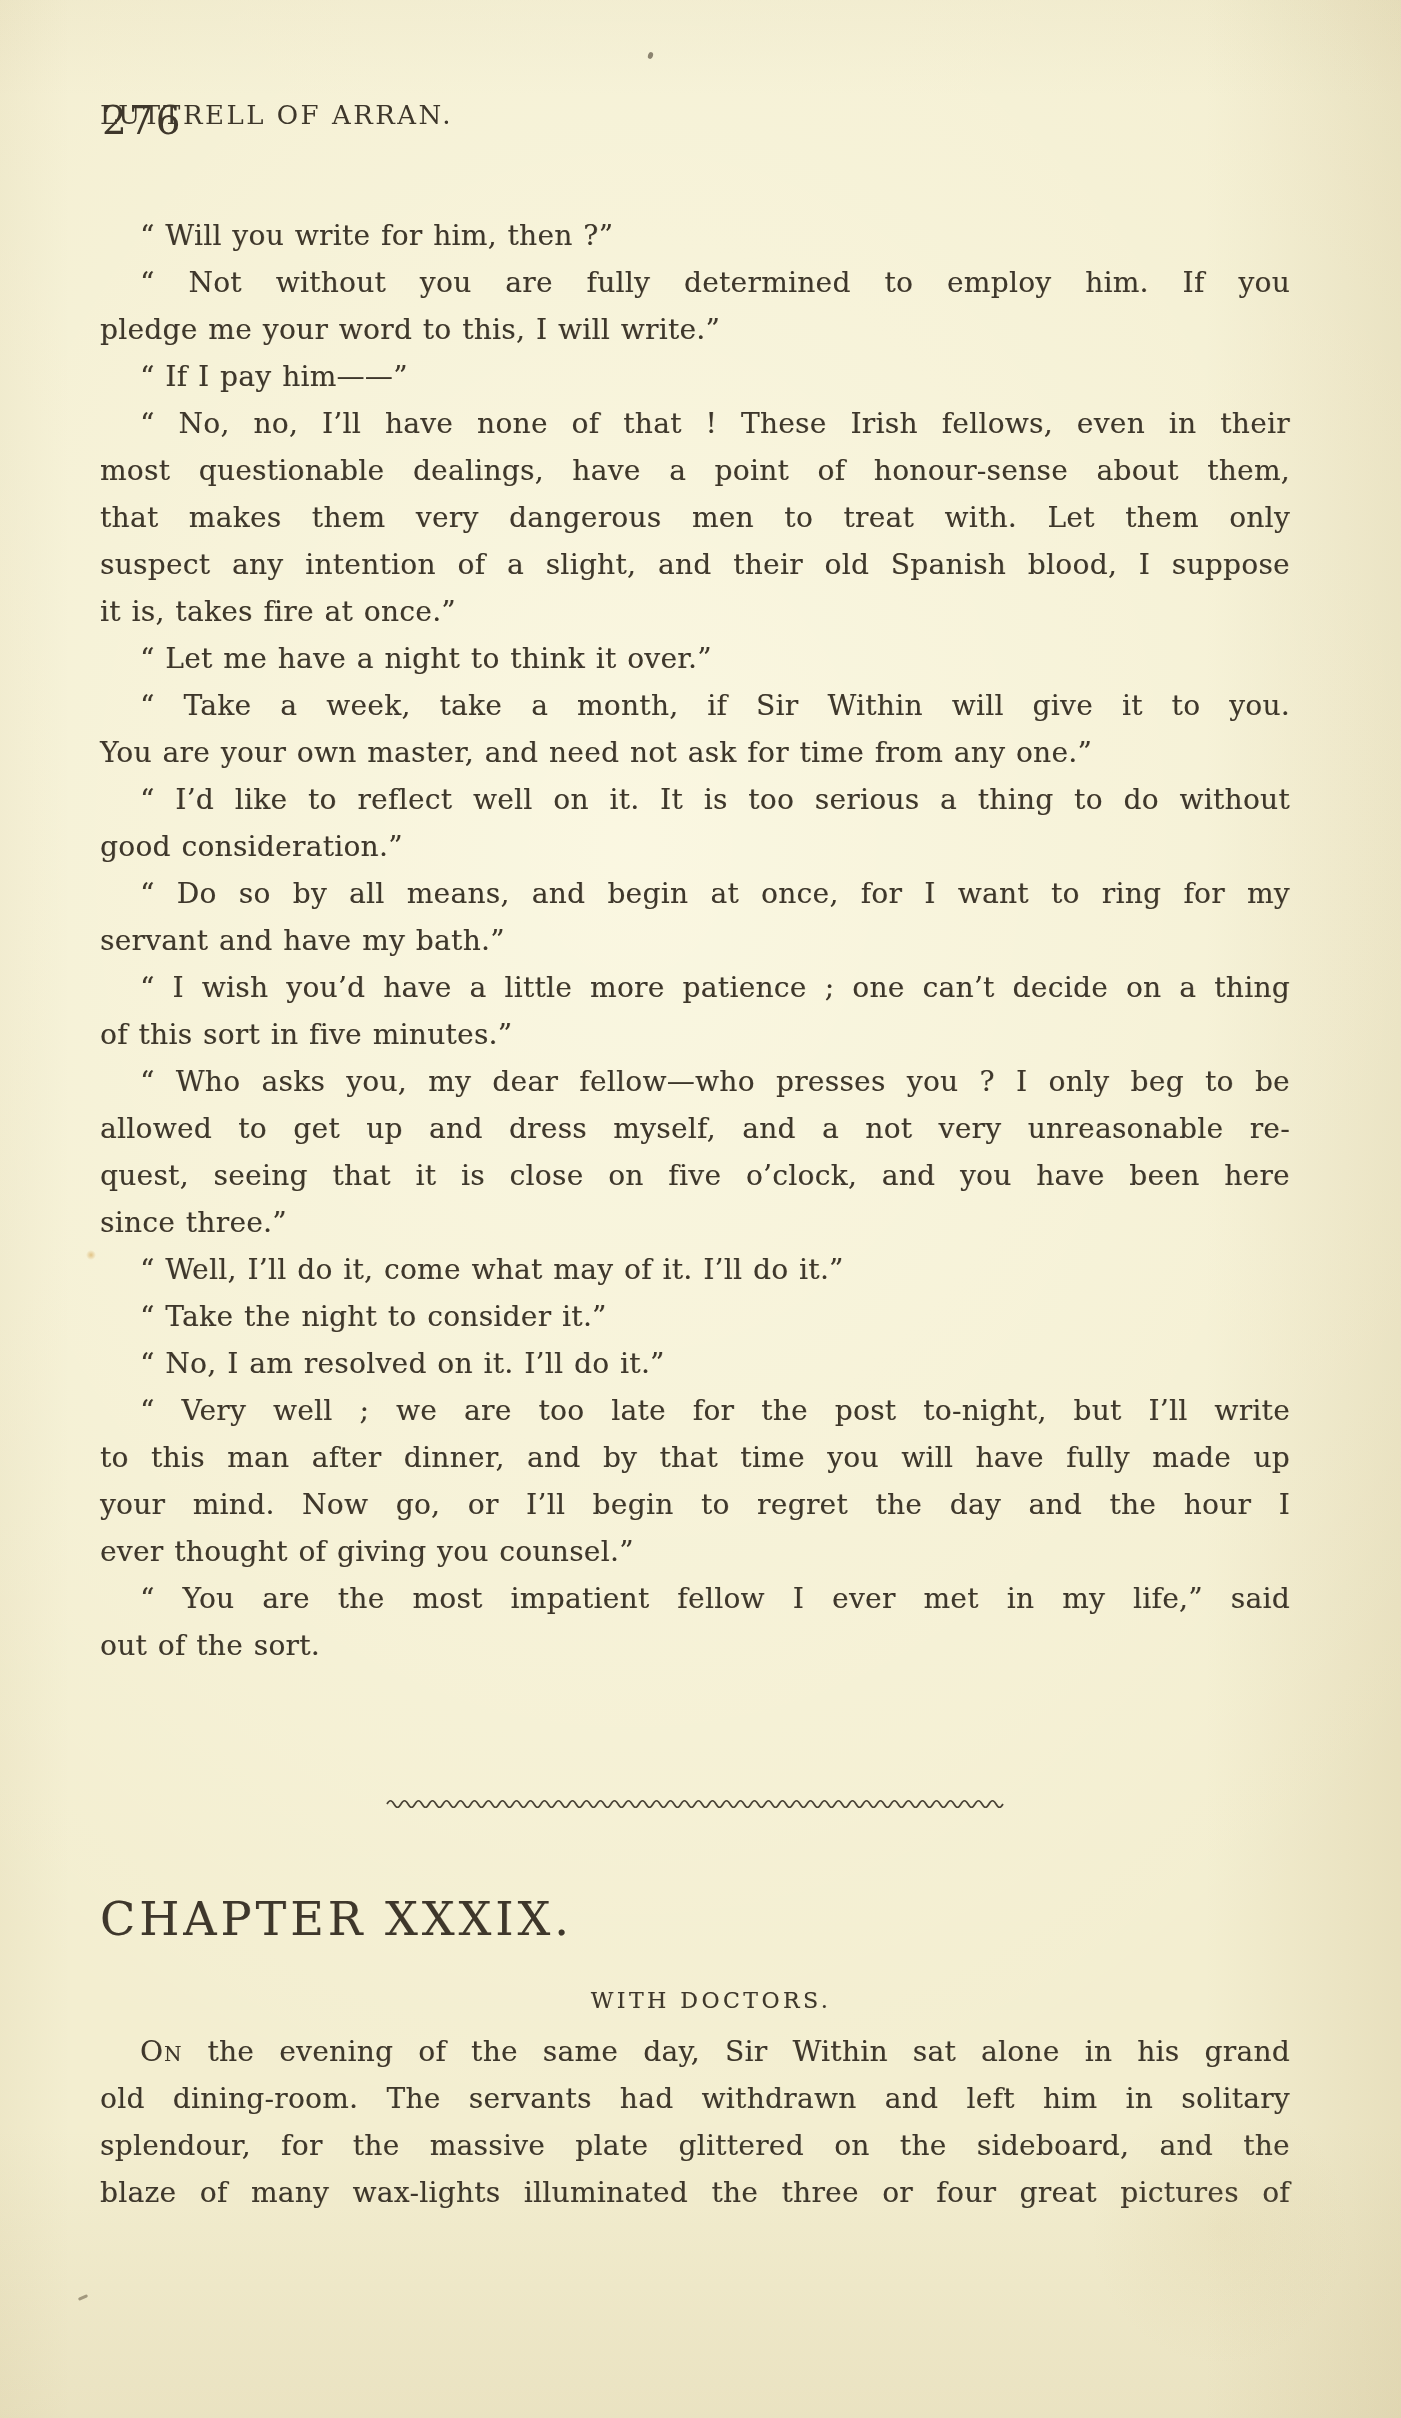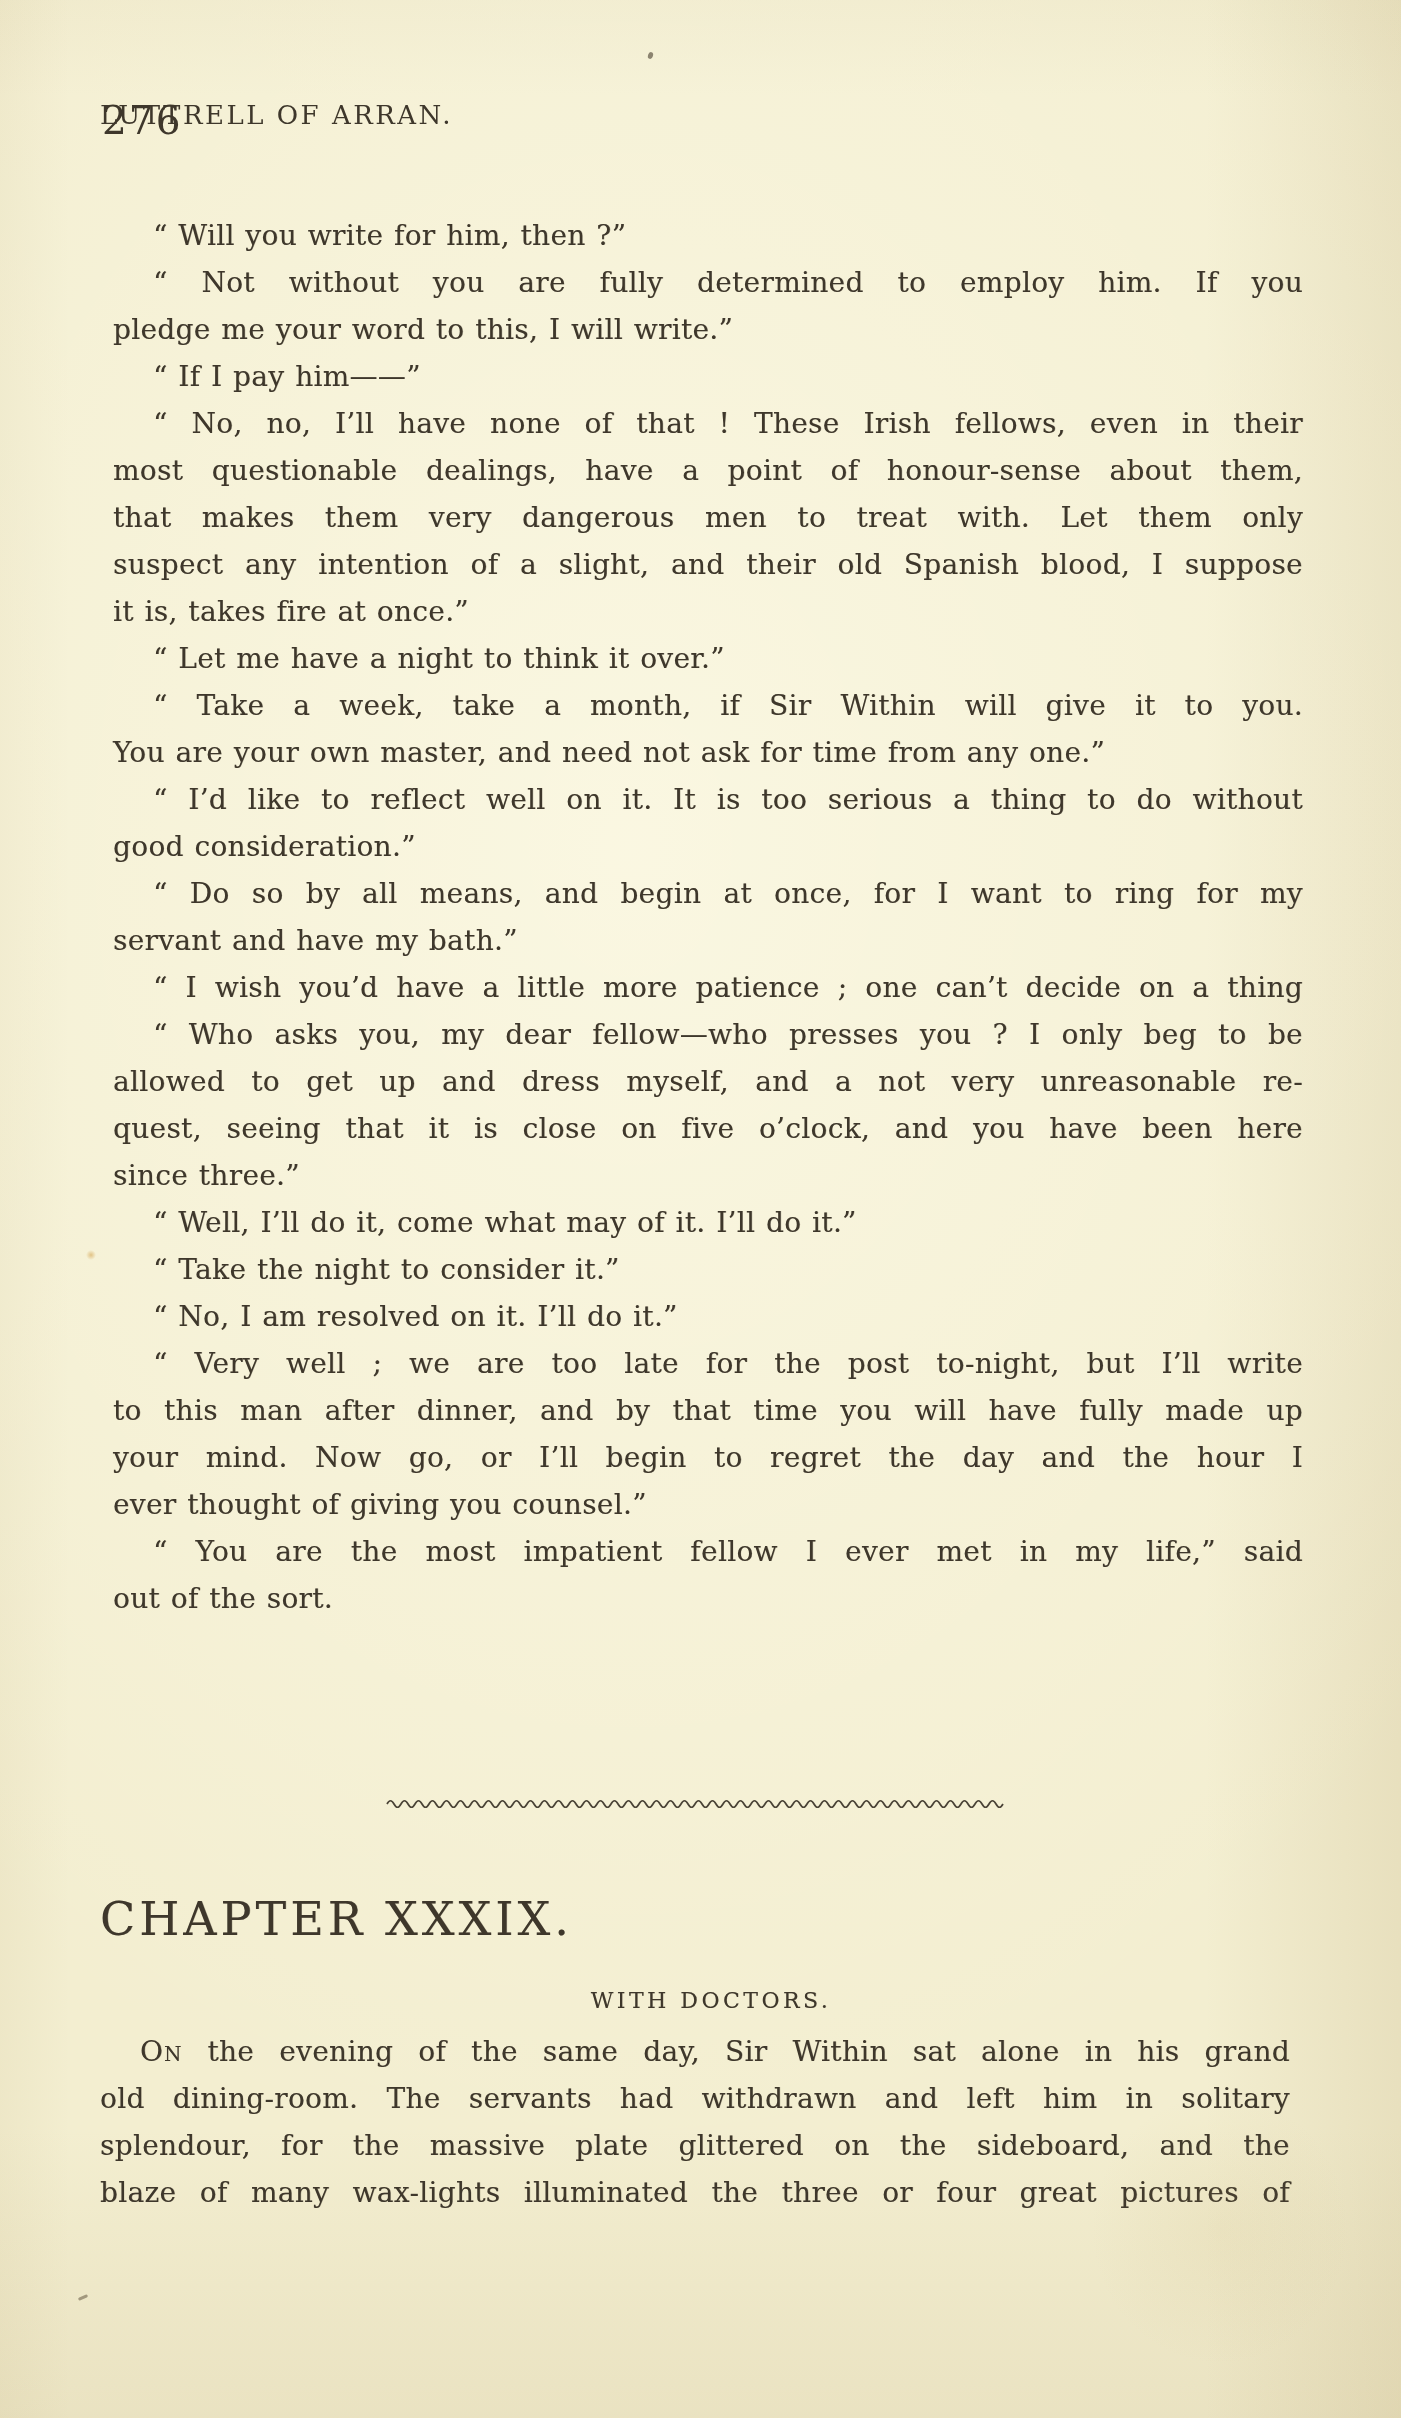--- a/index.html
+++ b/index.html
@@ -20,21 +20,21 @@
   .header { position: absolute; left: 100px; top: 98px; width: 1190px; height: 40px; }
   .page-number {
     position: absolute; left: 2px; top: 0;
     font-size: 39px; letter-spacing: 2px;
   }
   .running-title {
     position: absolute; left: 0; right: 0; top: 2px;
     text-align: left;
     font-size: 26px; letter-spacing: 2.5px;
   }
-  .body { position: absolute; left: 100px; top: 212px; width: 1190px; margin-left: 13px; }
+  .body { position: absolute; left: 100px; top: 212px; width: 1190px; }
   .line {
     height: 47px; line-height: 47px;
     font-size: 28px;
     letter-spacing: 0.3px;
     word-spacing: 1.5px;
     white-space: nowrap;
     text-shadow: 0.4px 0.4px 0.6px rgba(58,48,36,0.35);
   }
   .line.j {
     white-space: normal;
@@ -97,20 +97,21 @@
       <div class="line j">suspect any intention of a slight, and their old Spanish blood, I suppose</div>
       <div class="line">it is, takes fire at once.”</div>
       <div class="line indent">“ Let me have a night to think it over.”</div>
       <div class="line indent j">“ Take a week, take a month, if Sir Within will give it to you.</div>
       <div class="line">You are your own master, and need not ask for time from any one.”</div>
       <div class="line indent j">“ I’d like to reflect well on it.  It is too serious a thing to do without</div>
       <div class="line">good consideration.”</div>
       <div class="line indent j">“ Do so by all means, and begin at once, for I want to ring for my</div>
       <div class="line">servant and have my bath.”</div>
       <div class="line indent j">“ I wish you’d have a little more patience&nbsp;; one can’t decide on a thing</div>
+      <div class="line">of this sort in five minutes.”</div>
       <div class="line indent j">“ Who asks you, my dear fellow—who presses you&nbsp;?  I only beg to be</div>
       <div class="line j">allowed to get up and dress myself, and a not very unreasonable re-</div>
       <div class="line j">quest, seeing that it is close on five o’clock, and you have been here</div>
       <div class="line">since three.”</div>
       <div class="line indent">“ Well, I’ll do it, come what may of it.  I’ll do it.”</div>
       <div class="line indent">“ Take the night to consider it.”</div>
       <div class="line indent">“ No, I am resolved on it.  I’ll do it.”</div>
       <div class="line indent j">“ Very well&nbsp;; we are too late for the post to-night, but I’ll write</div>
       <div class="line j">to this man after dinner, and by that time you will have fully made up</div>
       <div class="line j">your mind.  Now go, or I’ll begin to regret the day and the hour I</div>

